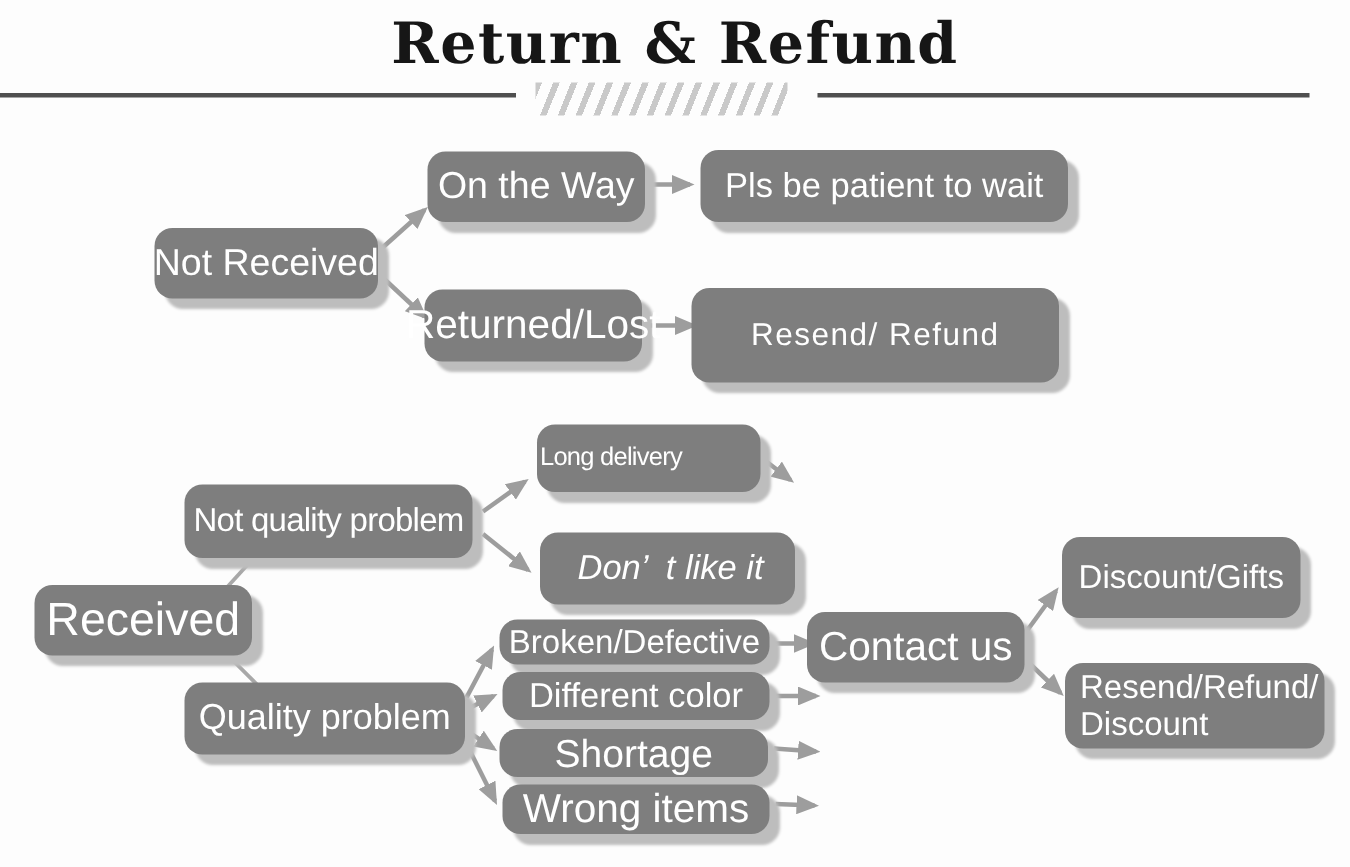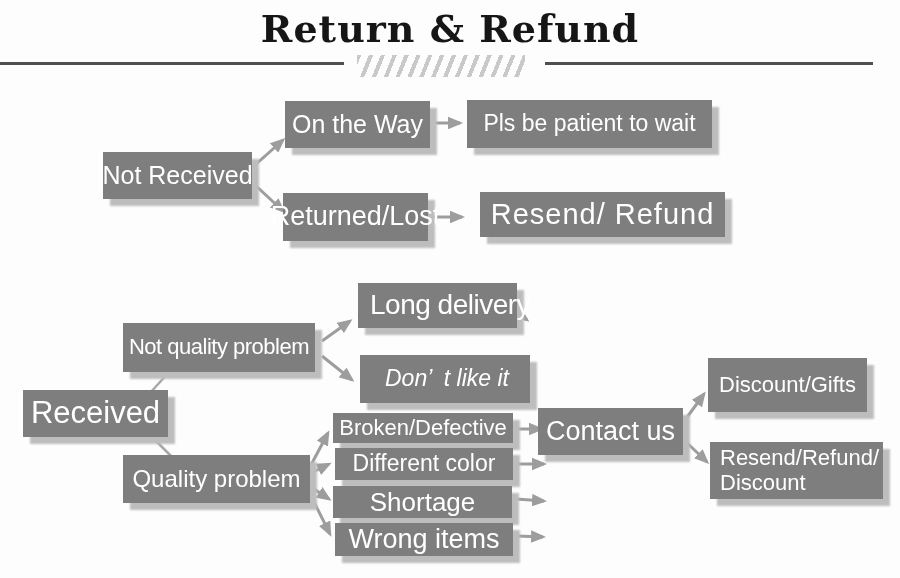--- a/index.html
+++ b/index.html
@@ -23,32 +23,32 @@
     position:absolute;left:357px;top:55px;width:168px;height:22px;
     background:repeating-linear-gradient(112deg,var(--hatch) 0 4px,transparent 4px 11px);
   }
   svg.connectors{position:absolute;left:0;top:0;z-index:1;}
   svg.connectors line{stroke:var(--arrow);stroke-width:3;}
   svg.connectors line.thin{stroke:var(--line);stroke-width:2.5;}
   .node{
     position:absolute;z-index:2;background:var(--box);color:var(--text);
     display:flex;align-items:center;justify-content:center;
     box-shadow:7px 7px 2px var(--box_shadow);
-    white-space:nowrap;line-height:1.1;
+    white-space:nowrap;line-height:1.1;border-radius:12px;
   }
   .node.left{justify-content:flex-start;}
   #n-not-received{left:103px;top:152px;width:149px;height:47px;font-size:25px;}
   #n-on-the-way{left:285px;top:101px;width:145px;height:47px;font-size:25px;}
   #n-pls-patient{left:467px;top:100px;width:245px;height:48px;font-size:23px;}
   #n-returned-lost{left:283px;top:193px;width:145px;height:48px;font-size:27px;}
-  #n-resend-refund{left:480px;top:192px;width:245px;height:45px;font-size:29px;letter-spacing:1px;}
+  #n-resend-refund{left:461px;top:192px;width:245px;height:63px;font-size:21px;letter-spacing:1px;}
   #n-nqp{left:123px;top:323px;width:192px;height:49px;font-size:22px;letter-spacing:-0.5px;}
   #n-received{left:23px;top:390px;width:145px;height:47px;font-size:31px;}
   #n-qp{left:123px;top:455px;width:187px;height:48px;font-size:24px;}
-  #n-long-delivery{left:358px;top:283px;width:147px;height:45px;font-size:28px;padding-left:12px;letter-spacing:-0.5px;}
+  #n-long-delivery{left:358px;top:283px;width:147px;height:45px;font-size:17px;padding-left:2px;letter-spacing:-0.5px;}
   #n-dont-like{left:360px;top:355px;width:145px;height:48px;font-size:23px;padding-left:25px;white-space:pre;font-style:italic;}
   #n-broken{left:333px;top:413px;width:180px;height:30px;font-size:22px;}
   #n-different{left:335px;top:448px;width:178px;height:32px;font-size:23px;}
   #n-shortage{left:333px;top:486px;width:179px;height:32px;font-size:26px;}
   #n-wrong{left:335px;top:523px;width:178px;height:33px;font-size:27px;}
   #n-contact{left:538px;top:408px;width:145px;height:47px;font-size:27px;}
   #n-discount-gifts{left:708px;top:358px;width:159px;height:54px;font-size:22px;}
   #n-rrd{left:710px;top:442px;width:163px;height:57px;font-size:22px;padding-left:10px;white-space:pre-line;text-align:left;}
 </style>
 </head>

